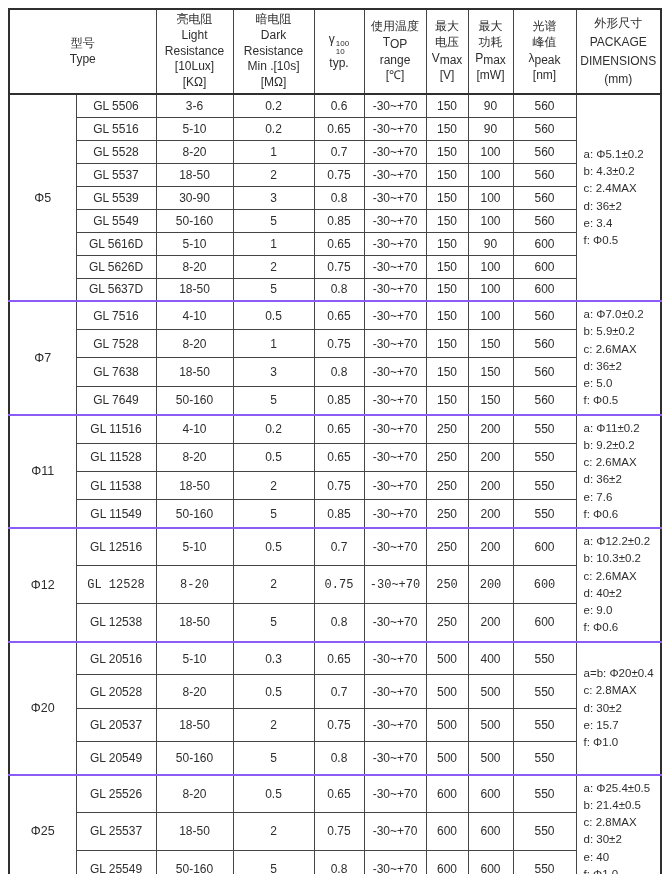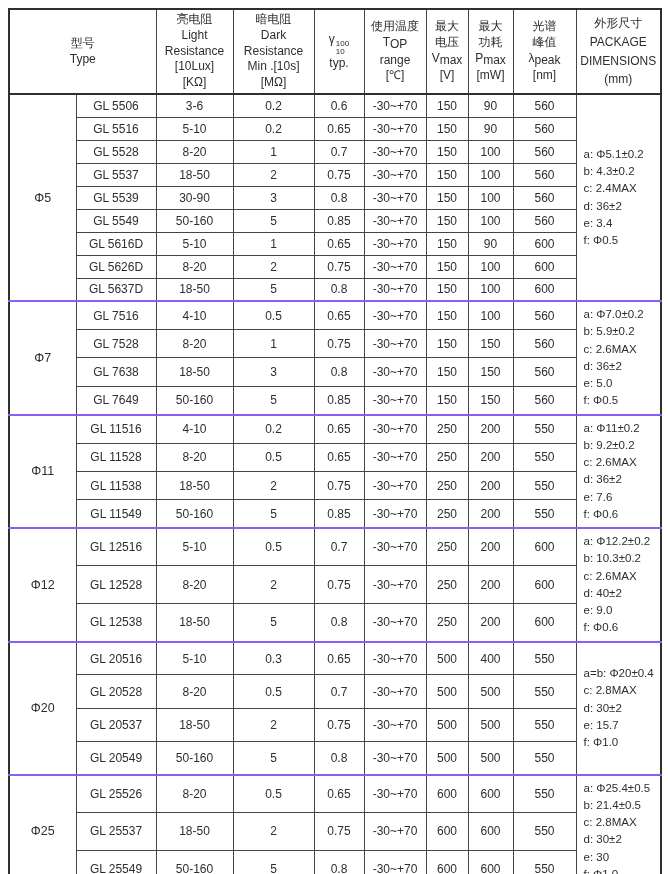--- a/index.html
+++ b/index.html
@@ -341,21 +341,21 @@
           <td>600</td>
           <td rowspan="3" class="package-cell">
             <div>a: Φ12.2±0.2</div>
             <div>b: 10.3±0.2</div>
             <div>c: 2.6MAX</div>
             <div>d: 40±2</div>
             <div>e: 9.0</div>
             <div>f: Φ0.6</div>
           </td>
         </tr>
-        <tr style="height: 35.5px;">
+        <tr style="height: 35.5px; font-family: Liberation Mono, monospace;">
           <td>GL 12528</td>
           <td>8-20</td>
           <td>2</td>
           <td>0.75</td>
           <td>-30~+70</td>
           <td>250</td>
           <td>200</td>
           <td>600</td>
         </tr>
         <tr style="height: 35.5px;">
@@ -424,21 +424,21 @@
           <td>0.65</td>
           <td>-30~+70</td>
           <td>600</td>
           <td>600</td>
           <td>550</td>
           <td rowspan="3" class="package-cell">
             <div>a: Φ25.4±0.5</div>
             <div>b: 21.4±0.5</div>
             <div>c: 2.8MAX</div>
             <div>d: 30±2</div>
-            <div>e: 30</div>
+            <div>e: 40</div>
             <div>f: Φ1.0</div>
           </td>
         </tr>
         <tr style="height: 36px; margin-top: 18px;">
           <td>GL 25537</td>
           <td>18-50</td>
           <td>2</td>
           <td>0.75</td>
           <td>-30~+70</td>
           <td>600</td>

